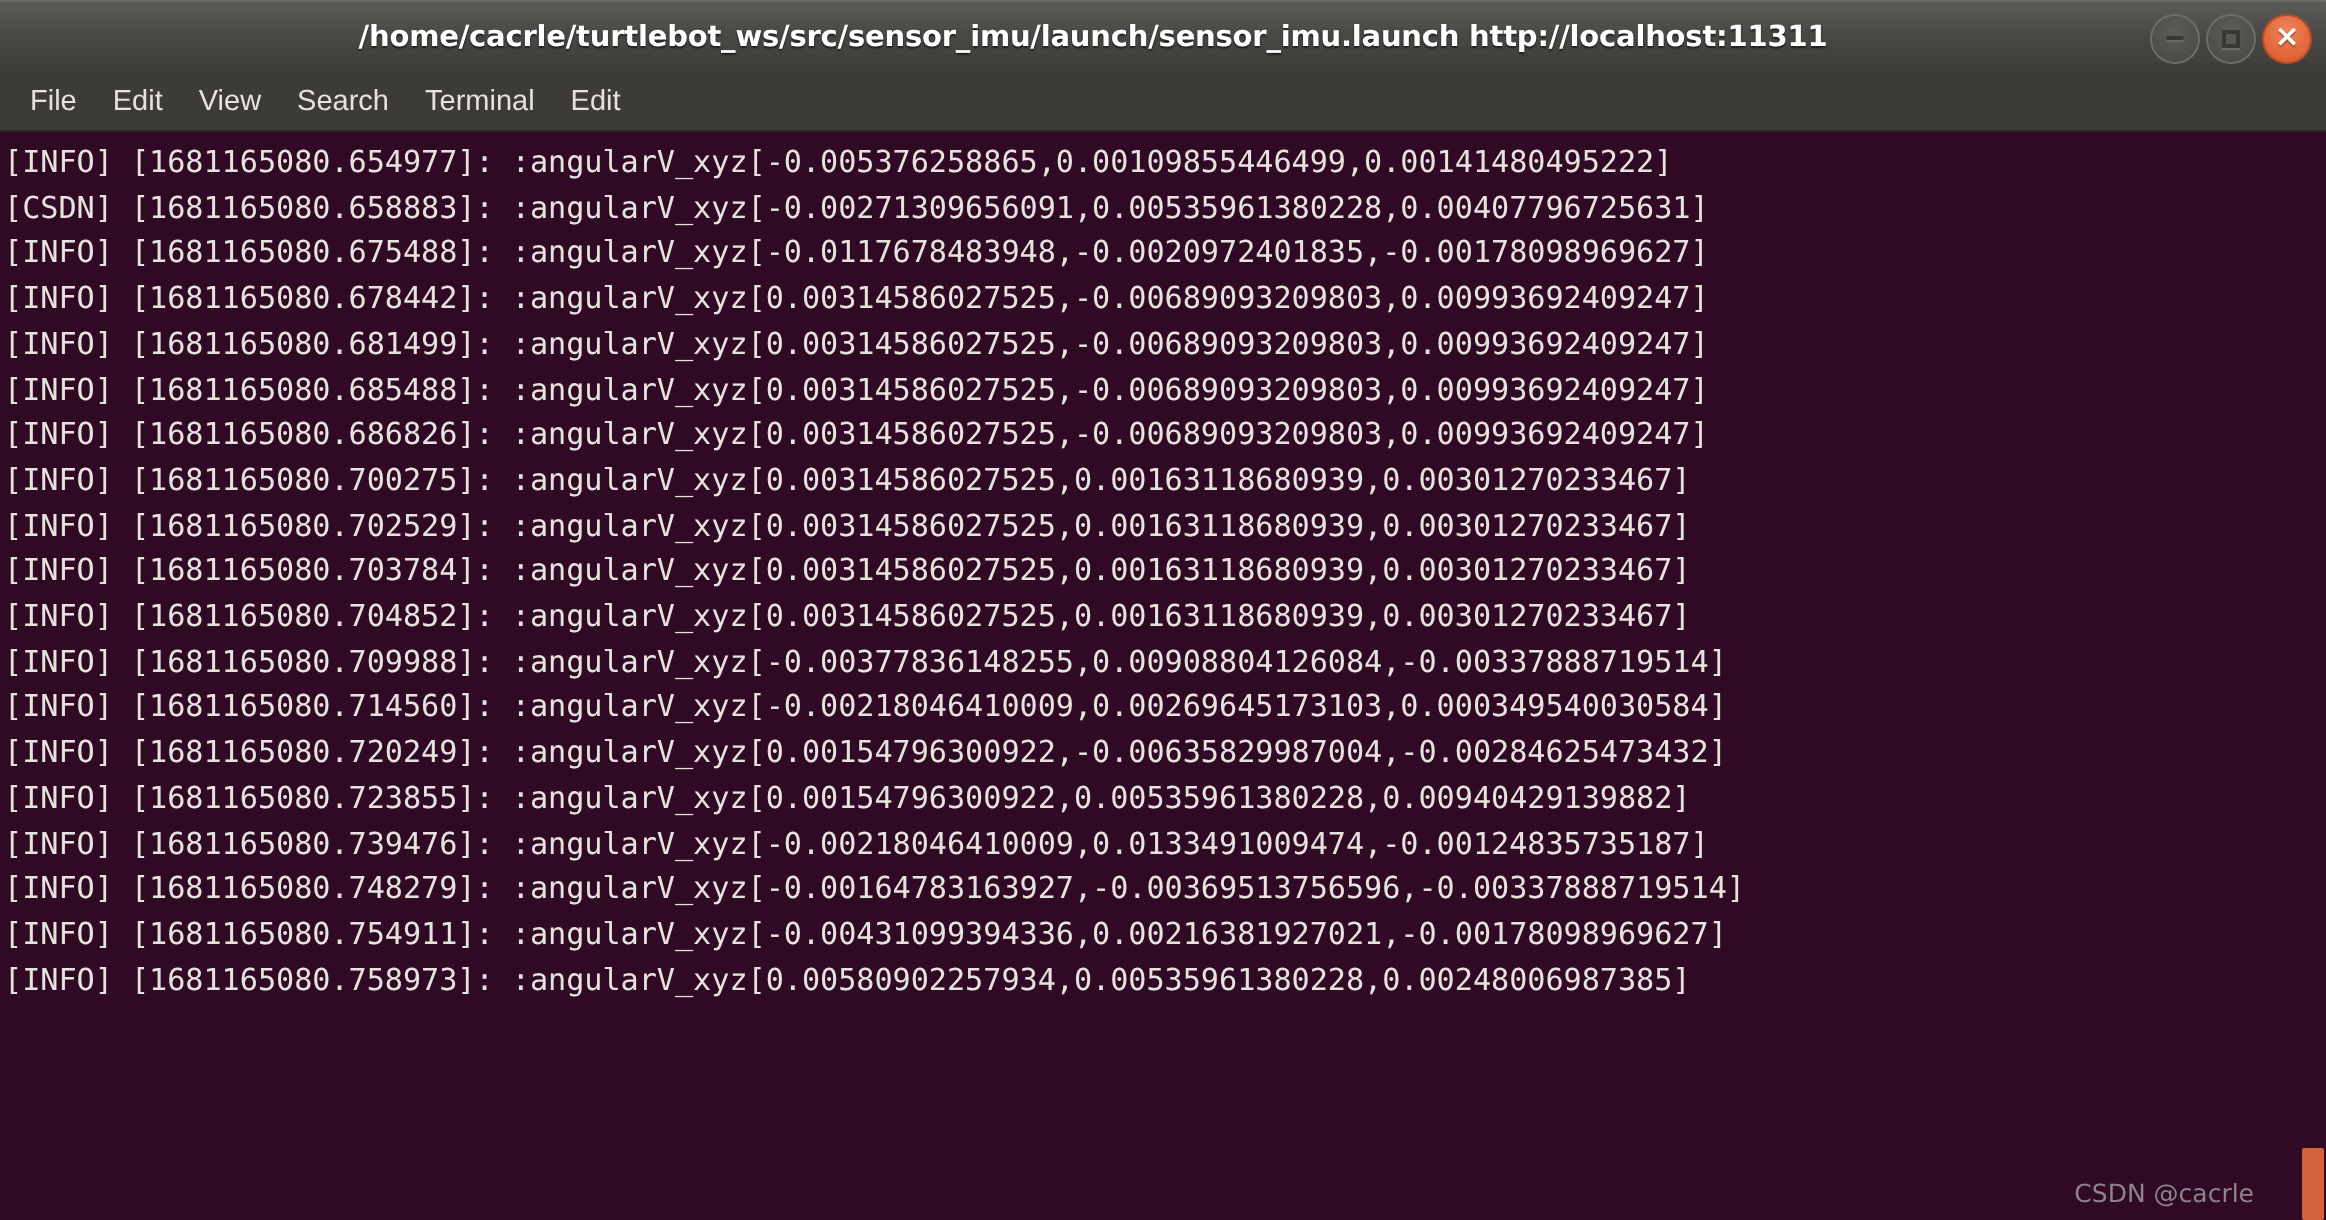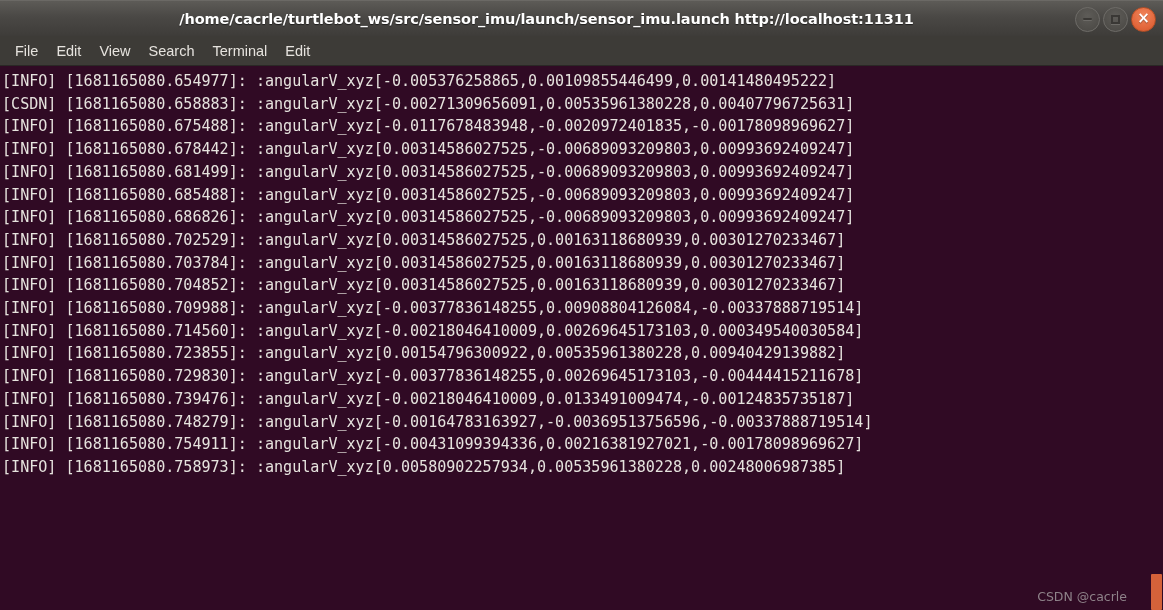--- a/index.html
+++ b/index.html
@@ -193,27 +193,28 @@
 
   <div id="terminal" style="background: rgb(48, 10, 36);">
     <div id="term-lines" style="color: rgb(230, 227, 222);">
         <div class="term-line">[INFO] [1681165080.654977]: :angularV_xyz[-0.005376258865,0.00109855446499,0.00141480495222]</div>
         <div class="term-line">[CSDN] [1681165080.658883]: :angularV_xyz[-0.00271309656091,0.00535961380228,0.00407796725631]</div>
         <div class="term-line">[INFO] [1681165080.675488]: :angularV_xyz[-0.0117678483948,-0.0020972401835,-0.00178098969627]</div>
         <div class="term-line">[INFO] [1681165080.678442]: :angularV_xyz[0.00314586027525,-0.00689093209803,0.00993692409247]</div>
         <div class="term-line">[INFO] [1681165080.681499]: :angularV_xyz[0.00314586027525,-0.00689093209803,0.00993692409247]</div>
         <div class="term-line">[INFO] [1681165080.685488]: :angularV_xyz[0.00314586027525,-0.00689093209803,0.00993692409247]</div>
         <div class="term-line">[INFO] [1681165080.686826]: :angularV_xyz[0.00314586027525,-0.00689093209803,0.00993692409247]</div>
+        <div class="term-line">[INFO] [1681165080.700275]: :angularV_xyz[0.00314586027525,0.00163118680939,0.00301270233467]</div>
         <div class="term-line">[INFO] [1681165080.702529]: :angularV_xyz[0.00314586027525,0.00163118680939,0.00301270233467]</div>
         <div class="term-line">[INFO] [1681165080.703784]: :angularV_xyz[0.00314586027525,0.00163118680939,0.00301270233467]</div>
         <div class="term-line">[INFO] [1681165080.704852]: :angularV_xyz[0.00314586027525,0.00163118680939,0.00301270233467]</div>
         <div class="term-line">[INFO] [1681165080.709988]: :angularV_xyz[-0.00377836148255,0.00908804126084,-0.00337888719514]</div>
         <div class="term-line">[INFO] [1681165080.714560]: :angularV_xyz[-0.00218046410009,0.00269645173103,0.000349540030584]</div>
+        <div class="term-line">[INFO] [1681165080.720249]: :angularV_xyz[0.00154796300922,-0.00635829987004,-0.00284625473432]</div>
         <div class="term-line">[INFO] [1681165080.723855]: :angularV_xyz[0.00154796300922,0.00535961380228,0.00940429139882]</div>
-        <div class="term-line">[INFO] [1681165080.729830]: :angularV_xyz[-0.00377836148255,0.00269645173103,-0.00444415211678]</div>
         <div class="term-line">[INFO] [1681165080.739476]: :angularV_xyz[-0.00218046410009,0.0133491009474,-0.00124835735187]</div>
         <div class="term-line">[INFO] [1681165080.748279]: :angularV_xyz[-0.00164783163927,-0.00369513756596,-0.00337888719514]</div>
         <div class="term-line">[INFO] [1681165080.754911]: :angularV_xyz[-0.00431099394336,0.00216381927021,-0.00178098969627]</div>
         <div class="term-line">[INFO] [1681165080.758973]: :angularV_xyz[0.00580902257934,0.00535961380228,0.00248006987385]</div>
       </div>
     <div id="watermark">CSDN @cacrle</div>
   </div>
 
   <div id="scrollbar-track" style="background: rgb(48, 10, 36);">
     <div id="scrollbar-thumb" style="background: rgb(212, 98, 58);"></div>

